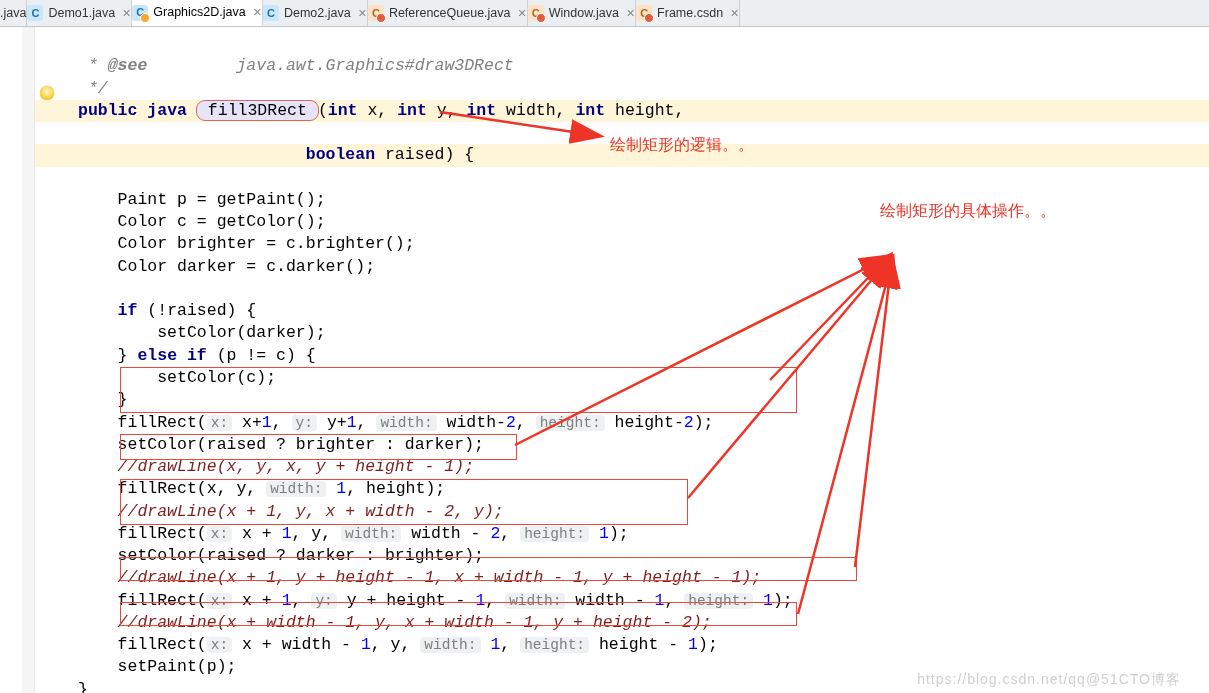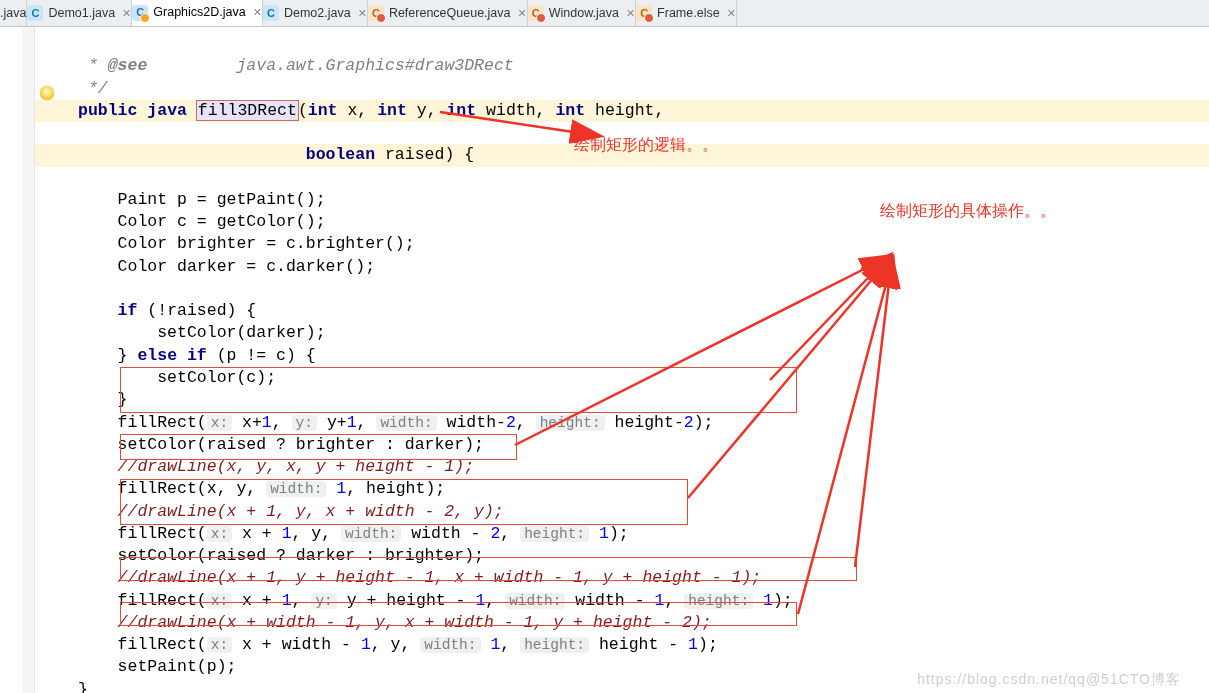--- a/index.html
+++ b/index.html
@@ -146,40 +146,41 @@
     background: #eef0f2;
     border-radius: 4px;
     padding: 0 4px;
     color: #7b817e;
     font-weight: normal;
     font-size: 14.5px;
   }
   .box-method-name {
     outline: 1px solid #ce6a5e;
     background: #e7e3f9;
-    padding: 0 1px;
+    padding: 0 11px;
+    border-radius: 8px;
   }
   .redbox1, .redbox2, .redbox3, .redbox4, .redbox5 {
     position: absolute;
     border: 1px solid #e9493a;
     pointer-events: none;
   }
   .redbox1 { left: 120px; top: 367px; width: 675px; height: 44px; }
   .redbox2 { left: 120px; top: 434px; width: 395px; height: 24px; }
   .redbox3 { left: 120px; top: 479px; width: 566px; height: 44px; }
   .redbox4 { left: 120px; top: 557px; width: 735px; height: 22px; }
   .redbox5 { left: 120px; top: 602px; width: 675px; height: 22px; }
   .anno {
     position: absolute;
     color: #ed3426;
     font-family: "Microsoft YaHei", SimSun, sans-serif;
     font-size: 16px;
     white-space: nowrap;
   }
-  .anno1 { left: 574px; top: 134px; }
+  .anno1 { left: 610px; top: 134px; }
   .anno2 { left: 880px; top: 200px; font-family: Liberation Serif, serif; }
   .footer-wm {
     position: absolute;
     right: 28px;
     bottom: 4px;
     color: #cfcfcf;
     font-family: Arial, sans-serif;
     font-size: 14px;
     letter-spacing: 1px;
     margin-left: 29px;
@@ -218,21 +219,21 @@
       <span>ReferenceQueue.java</span>
       <span class="close">✕</span>
     </div>
   <div class="tab">
       <span class="icon-ja"></span>
       <span>Window.java</span>
       <span class="close">✕</span>
     </div>
   <div class="tab">
       <span class="icon-ja"></span>
-      <span>Frame.else</span>
+      <span>Frame.csdn</span>
       <span class="close">✕</span>
     </div>
 </div>
 
 <div class="editor">
   <div class="gutter"></div>
   <div class="gutter-sep"></div>
   <div class="bulb"></div>
 
   <div class="code">

